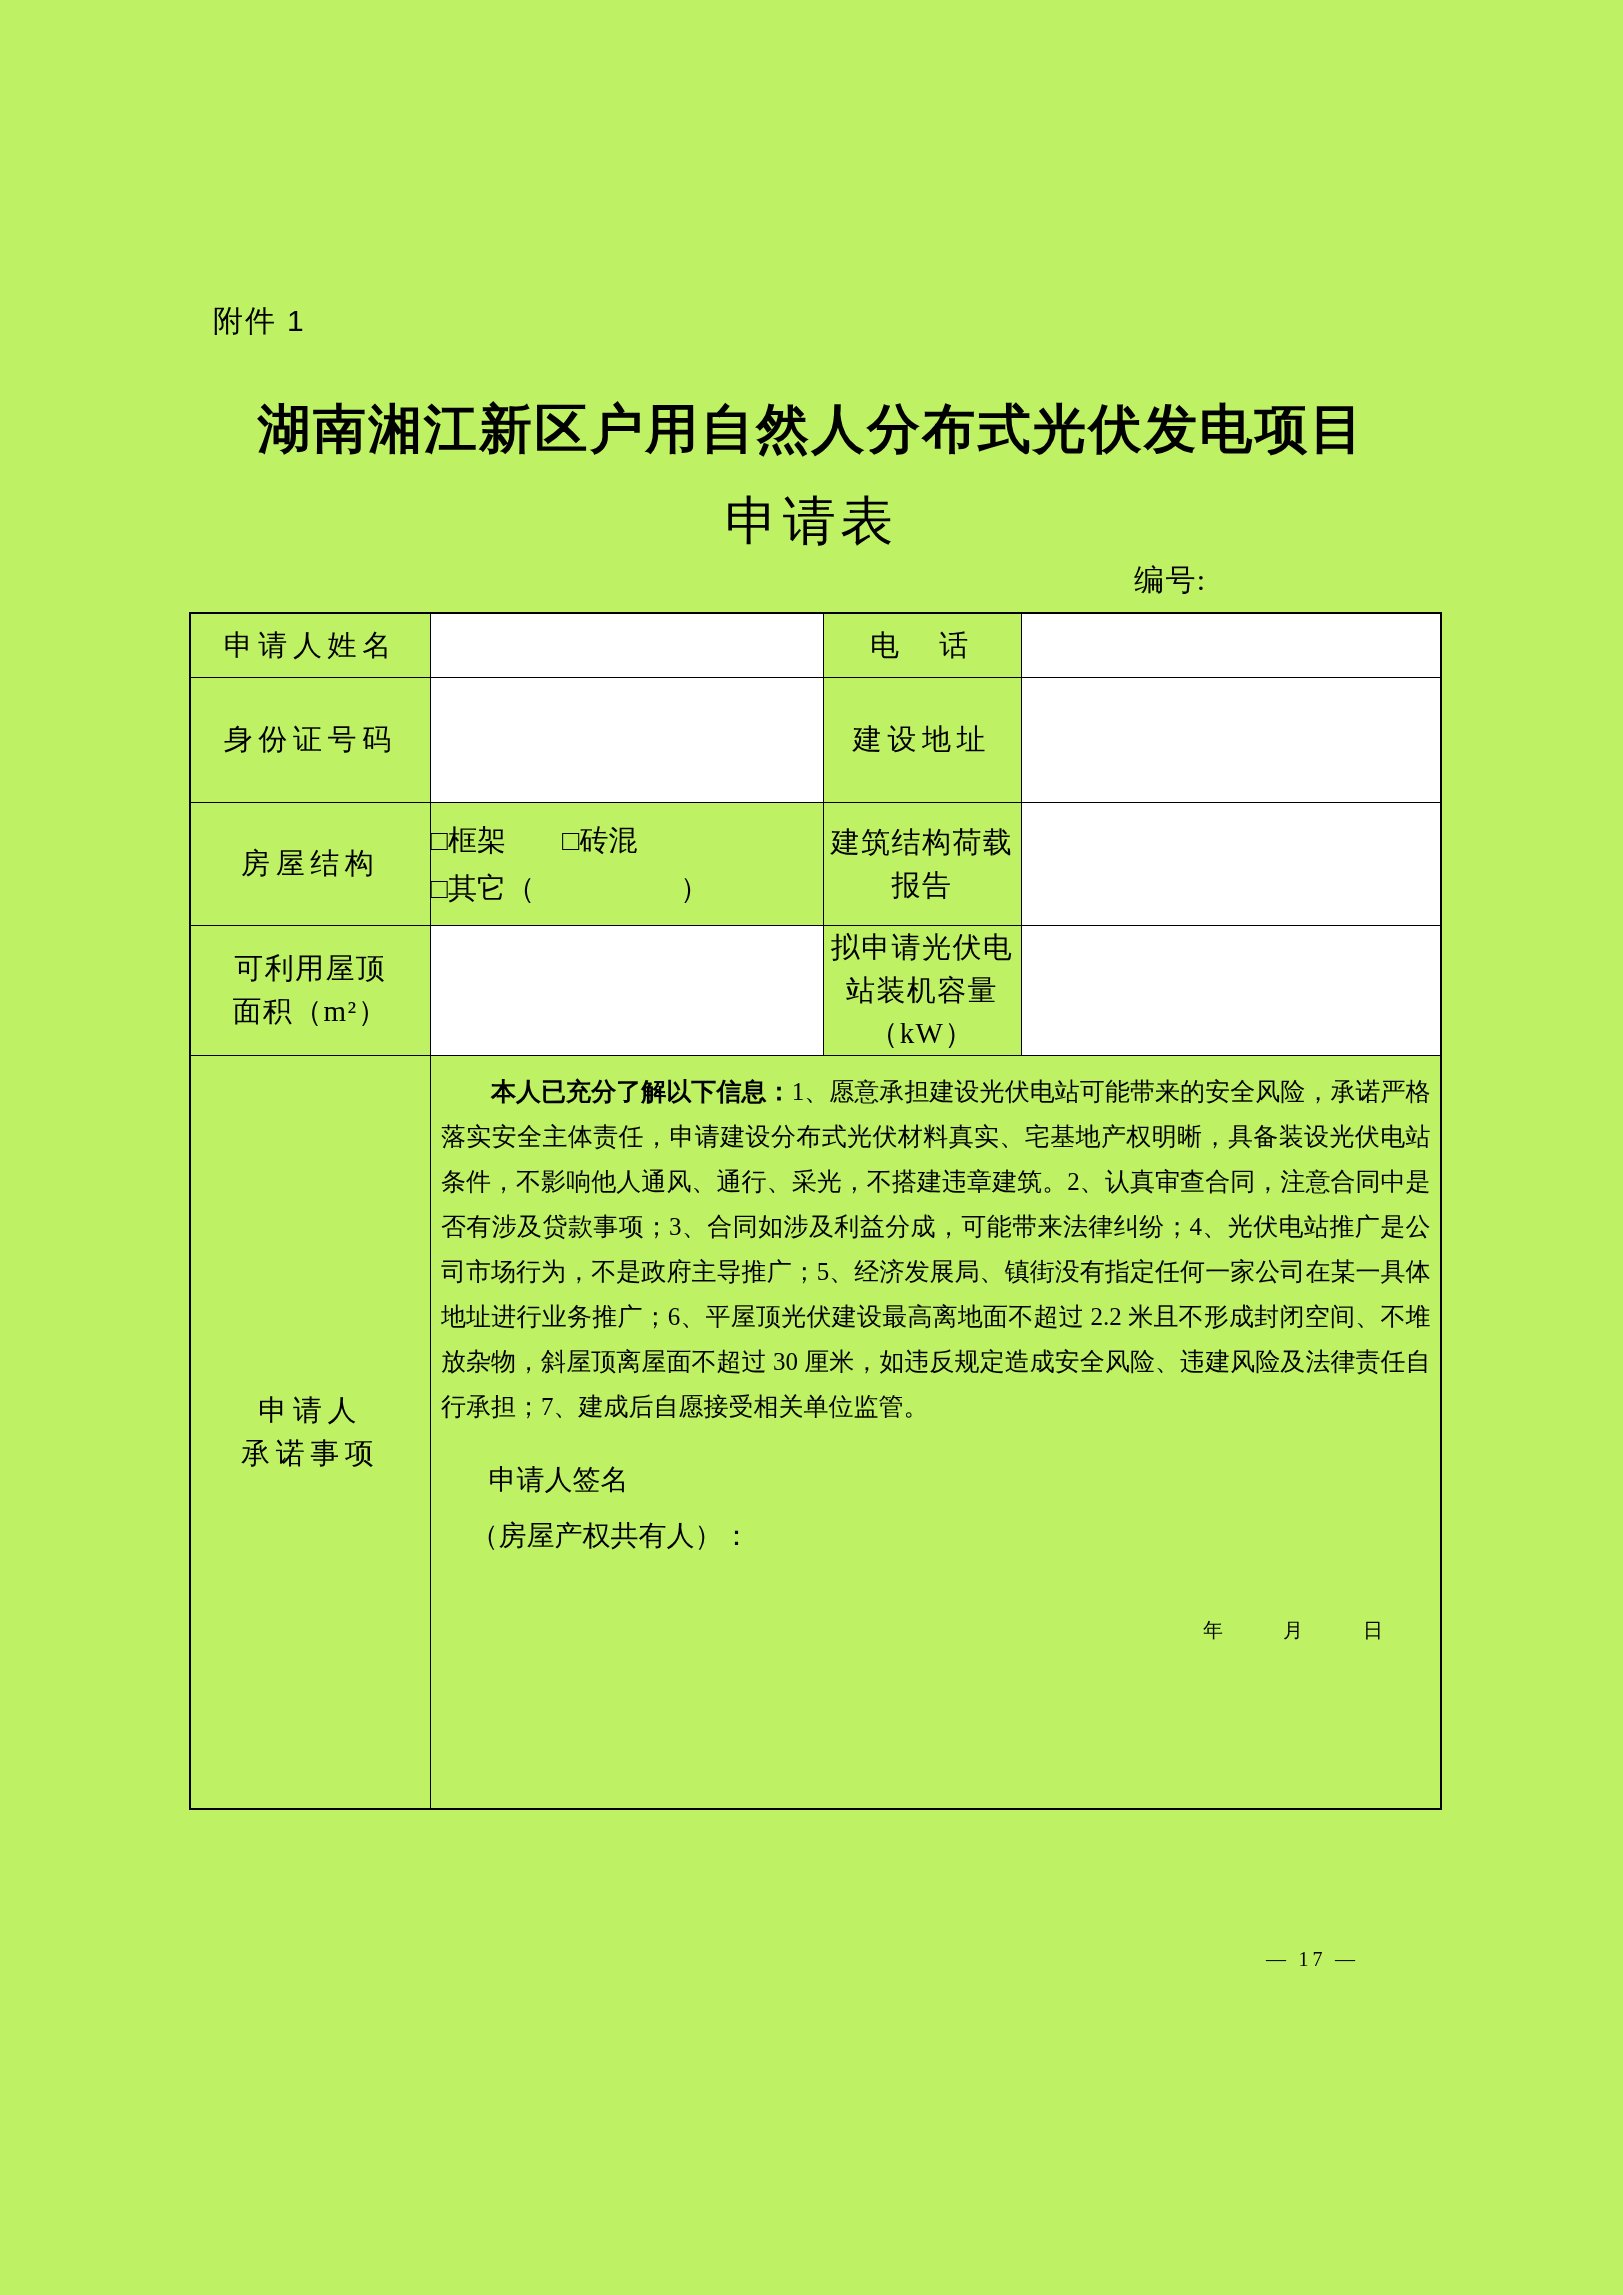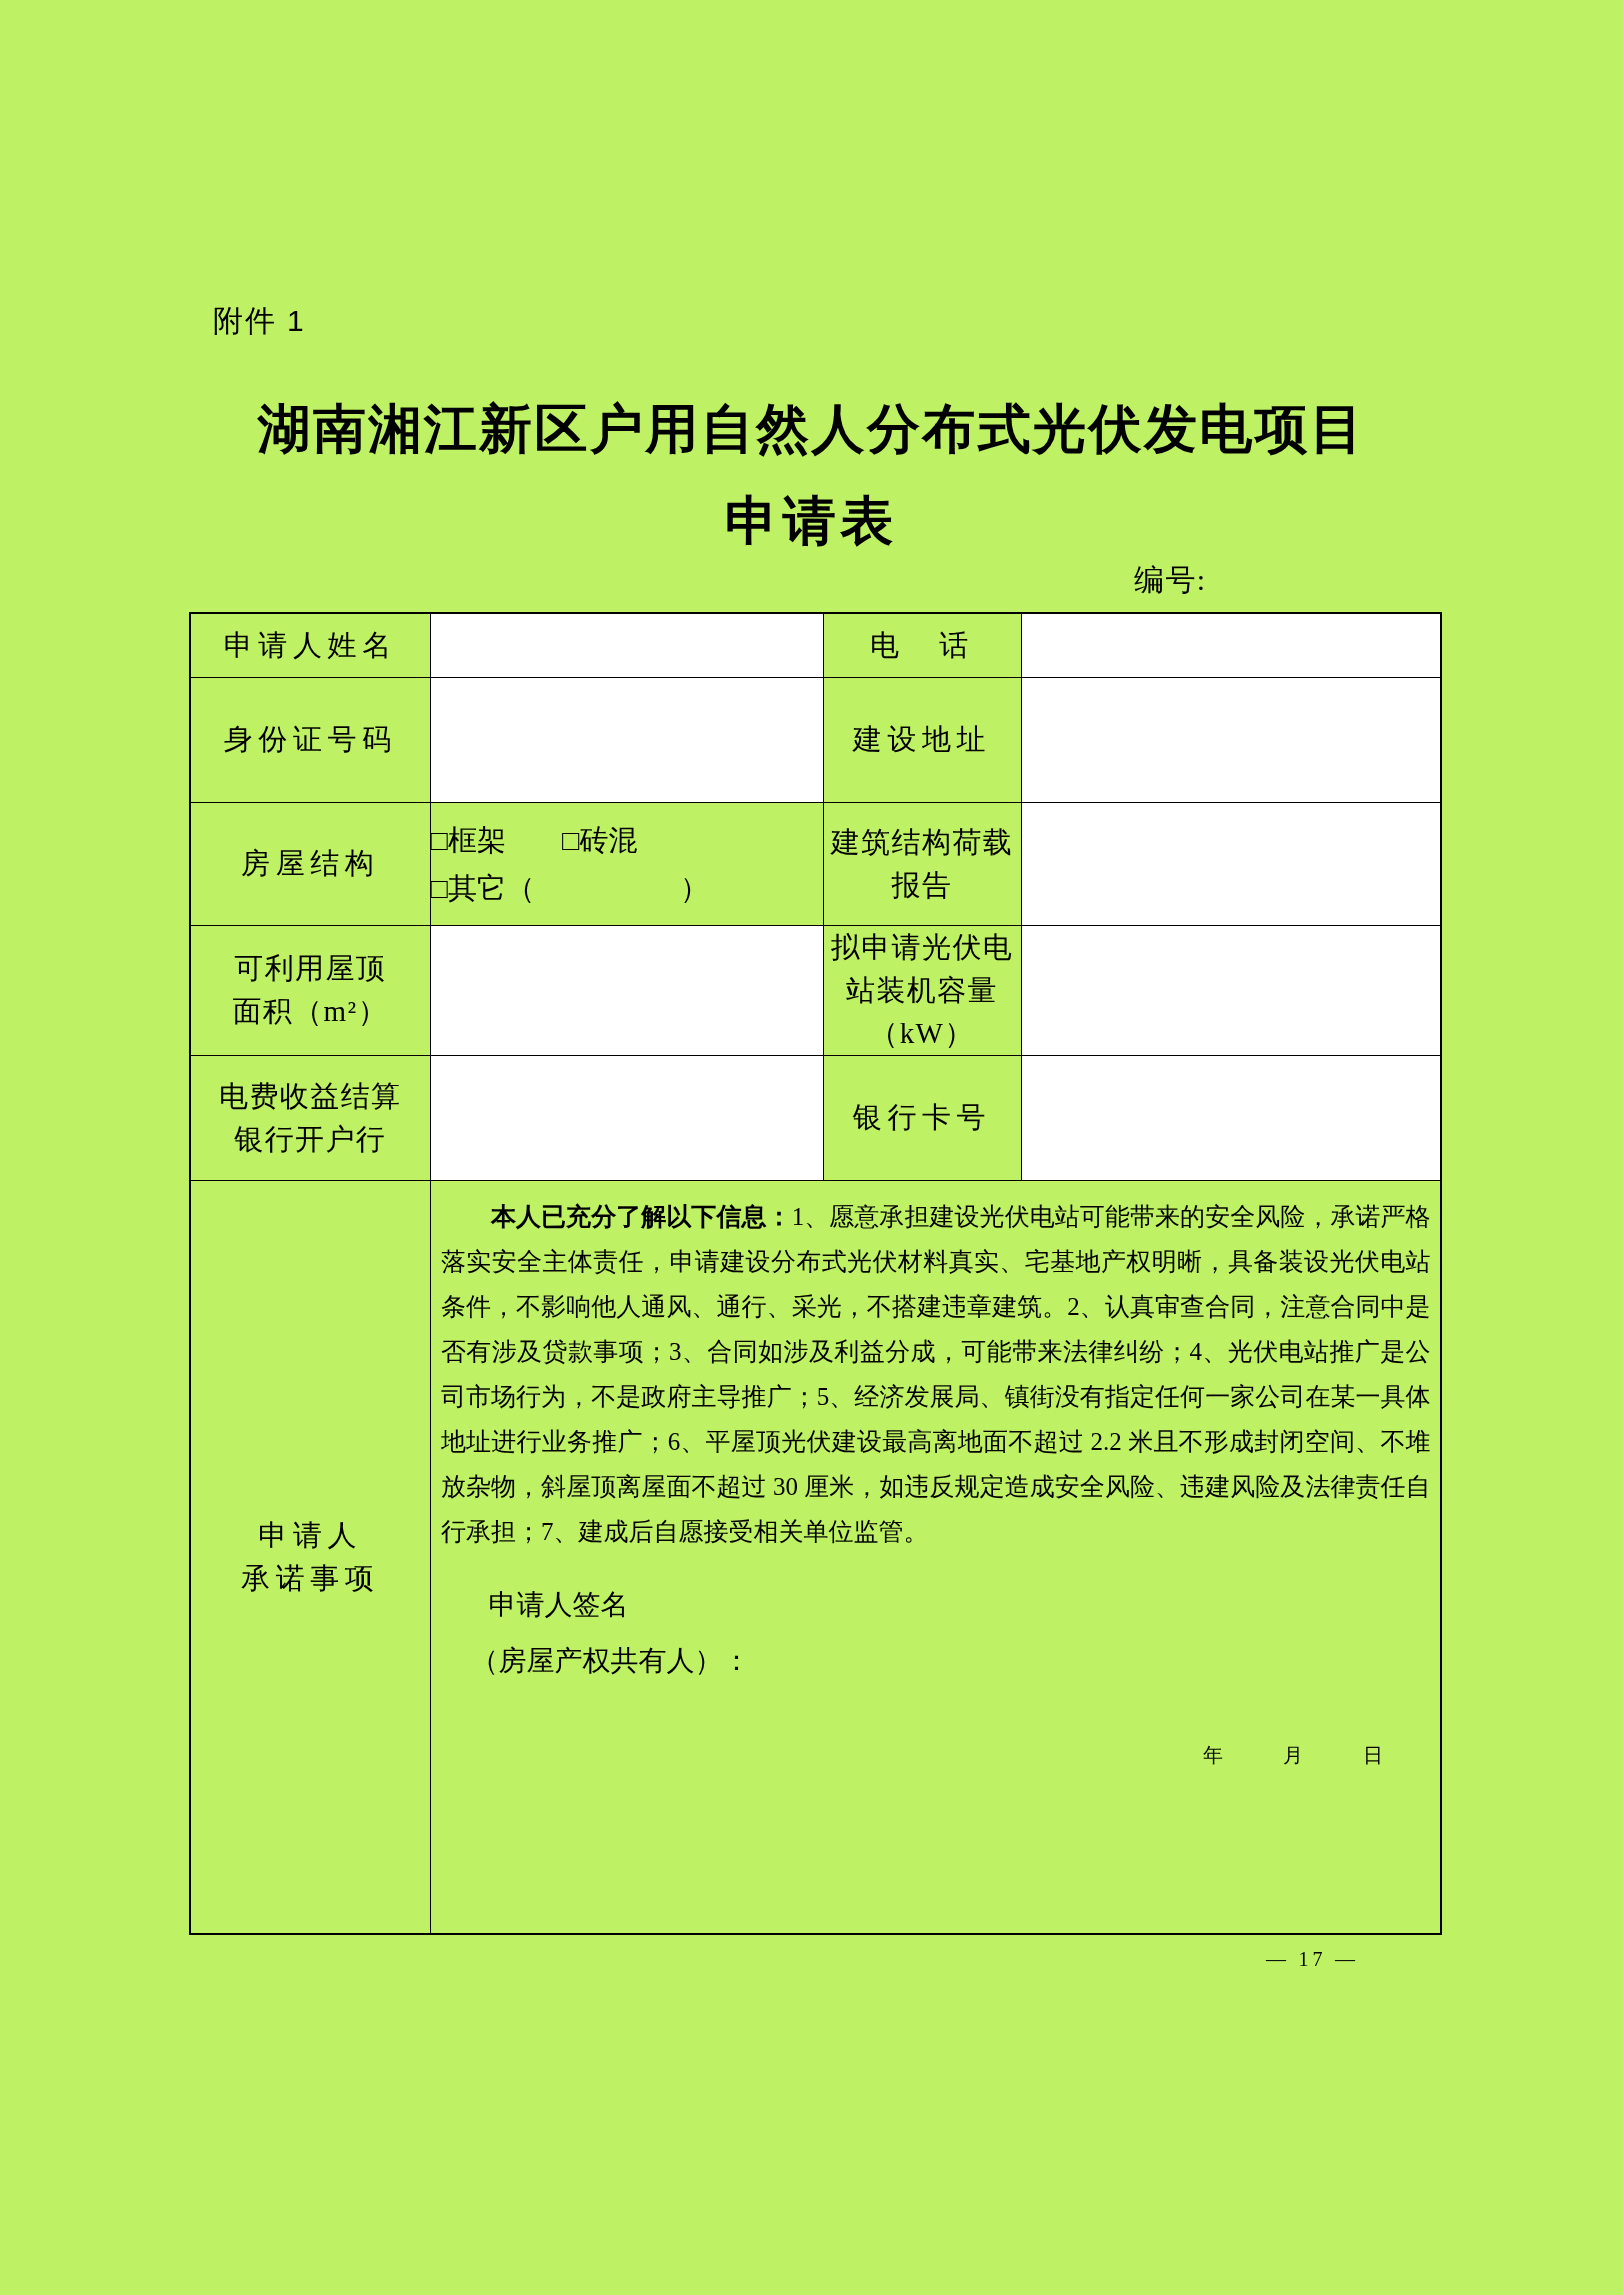--- a/index.html
+++ b/index.html
@@ -37,21 +37,21 @@
     letter-spacing: 2.4px;
   }
   .title-line2 {
     position: absolute;
     left: 0;
     top: 491px;
     width: 100%;
     text-align: center;
     font-size: 53px;
     line-height: 61px;
-    font-weight: bold;
+    font-weight: normal;
     letter-spacing: 4.7px;
   }
   .serial {
     position: absolute;
     left: 1134px;
     top: 563px;
     font-size: 30px;
     line-height: 34px;
     letter-spacing: 1.4px;
   }
@@ -183,27 +183,20 @@
       <tr style="height:126px;">
         <td class="lab tight">可利用屋顶
 面积（m²）</td>
         <td class="blank"></td>
         <td class="lab tight">拟申请光伏电
 站装机容量
 （kW）</td>
         <td class="blank"></td>
       </tr>
 
-      <tr style="height:125px;">
-        <td class="lab tight">电费收益结算
-银行开户行</td>
-        <td class="blank"></td>
-        <td class="lab">银行卡号</td>
-        <td class="blank"></td>
-      </tr>
 
 
       <tr style="height:754px;">
         <td class="lab">申请人
 承诺事项</td>
         <td class="commitment-cell" colspan="3">
           <p class="commitment-text"><span class="commitment-lead">本人已充分了解以下信息：</span><span>1、愿意承担建设光伏电站可能带来的安全风险，承诺严格落实安全主体责任，申请建设分布式光伏材料真实、宅基地产权明晰，具备装设光伏电站条件，不影响他人通风、通行、采光，不搭建违章建筑。2、认真审查合同，注意合同中是否有涉及贷款事项；3、合同如涉及利益分成，可能带来法律纠纷；4、光伏电站推广是公司市场行为，不是政府主导推广；5、经济发展局、镇街没有指定任何一家公司在某一具体地址进行业务推广；6、平屋顶光伏建设最高离地面不超过 2.2 米且不形成封闭空间、不堆放杂物，斜屋顶离屋面不超过 30 厘米，如违反规定造成安全风险、违建风险及法律责任自行承担；7、建成后自愿接受相关单位监管。</span></p>
           <div class="sig-line1">申请人签名</div>
           <div class="sig-line2">（房屋产权共有人）：</div>
           <div class="date-line">年　　　月　　　日</div>

